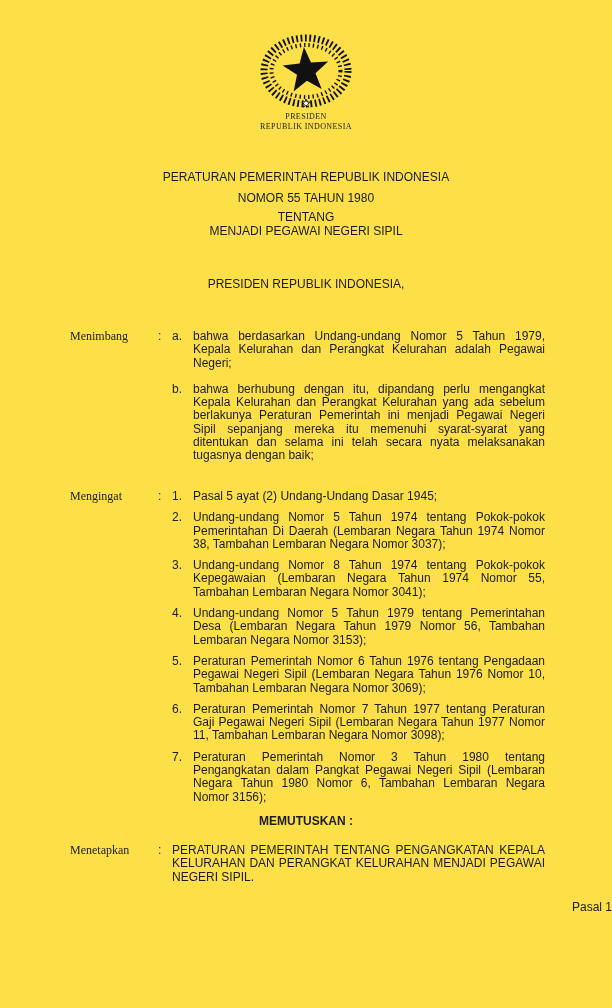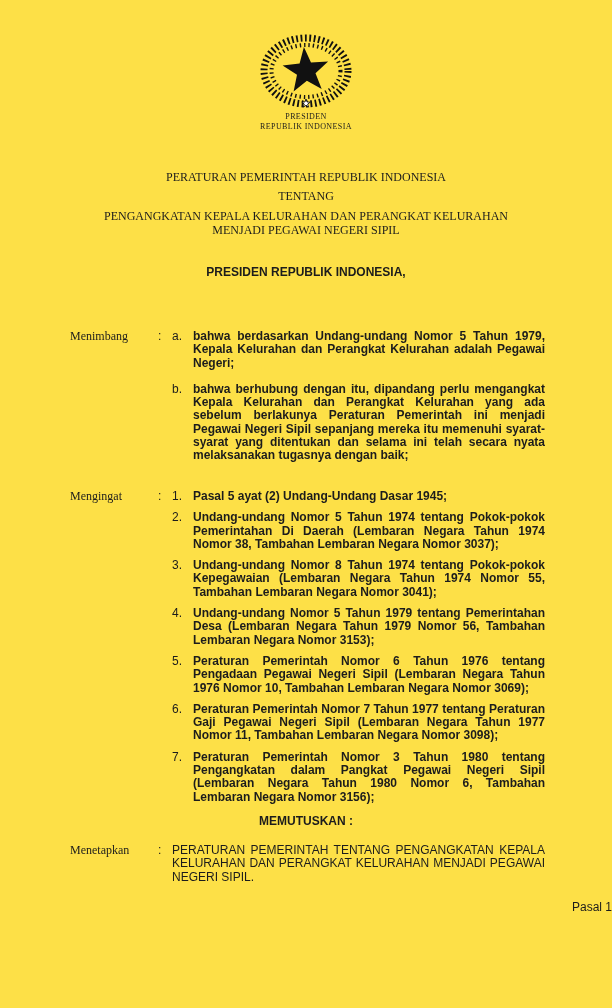--- a/index.html
+++ b/index.html
@@ -19,43 +19,43 @@
   .seal-block{top:34px;}
   .seal-svg{display:block;margin:0 auto;}
   .seal-org{
     font-family:"Liberation Serif",serif;
     font-size:8px;line-height:10px;letter-spacing:0.4px;
     color:#1c1c1c;text-align:center;
   }
 
   
   .title-block{top:170px;}
-  .title-line{line-height:14px;font-family:Liberation Serif, serif;}
+  .title-line{line-height:14px;}
   .tl2{margin-top:7px;}
   .tl3{margin-top:5px;}
   .tl4{margin-top:6px;}
   .tl5{margin-top:0px;}
-  .salutation{top:265px;line-height:14px;font-weight:bold;}
+  .salutation{top:277px;line-height:14px;}
 
   
   .clause{
     left:70px;width:475px;
     display:grid;grid-template-columns:88px 14px 1fr;
     align-items:start;
   }
   .clause-menimbang{top:330px;}
   .clause-mengingat{top:490px;}
   .clause-menetapkan{top:844px;}
   .clause-label{text-align:left;font-family:Liberation Serif, serif;}
   .clause-colon{text-align:left;}
   .clause-item{display:grid;grid-template-columns:21px 1fr;}
   .clause-menimbang .clause-item{margin-bottom:13px;}
   .clause-mengingat .clause-item{margin-bottom:8px;}
   .clause-item:last-child{margin-bottom:0;}
-  .item-text{text-align:justify;font-weight:bold;}
+  .item-text{text-align:justify;}
   .menetapkan-text{text-align:justify;}
 
   .memutuskan{top:815px;font-weight:bold;}
   .pasal{top:901px;text-align:right;}
 </style>
 </head>
 <body>
 
 <div class="page">
 
@@ -65,22 +65,22 @@
       <ellipse cx="48" cy="37" rx="34.5" ry="26" fill="none" stroke="#111111" stroke-width="4" stroke-dasharray="1.4 3"></ellipse>
       <polygon fill="#111111" points="45.9,13.1 53.0,28.6 70.1,27.6 57.5,39.2 63.7,55.1 48.9,46.8 35.6,57.6 39.0,40.8 24.6,31.6 41.6,29.6"></polygon>
       <polygon fill="#ffffff" stroke="#111111" stroke-width="0.9" points="48,65 49.1,68.0 52.3,68.1 49.7,70.1 50.6,73.1 48,71.3 45.4,73.1 46.3,70.1 43.7,68.1 46.9,68.0"></polygon>
     </svg>
     <div class="seal-org">PRESIDEN</div>
     <div class="seal-org">REPUBLIK INDONESIA</div>
   </div>
 
   <div class="abs centered title-block">
     <div class="title-line tl1">PERATURAN PEMERINTAH REPUBLIK INDONESIA</div>
+    <div class="title-line tl2">NOMOR 55 TAHUN 1980</div>
     <div class="title-line tl3">TENTANG</div>
-    <div class="title-line tl4">PENGANGKATAN KEPALA KELURAHAN DAN PERANGKAT KELURAHAN</div>
     <div class="title-line tl5">MENJADI PEGAWAI NEGERI SIPIL</div>
   </div>
 
   <div class="abs centered salutation">PRESIDEN REPUBLIK INDONESIA,</div>
 
   <div class="abs clause clause-menimbang">
     <div class="clause-label">Menimbang</div>
     <div class="clause-colon">:</div>
     <div class="clause-items">
       <div class="clause-item">

